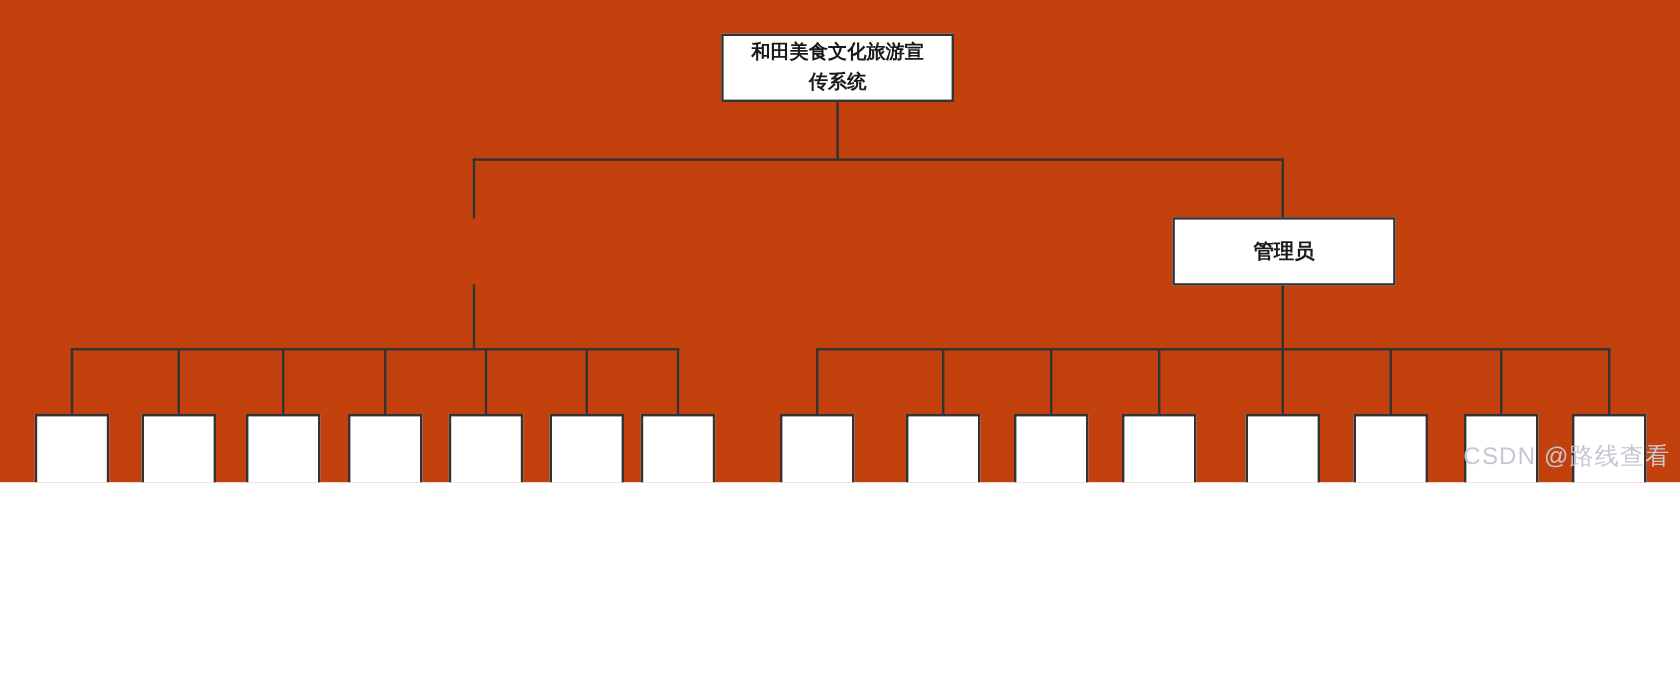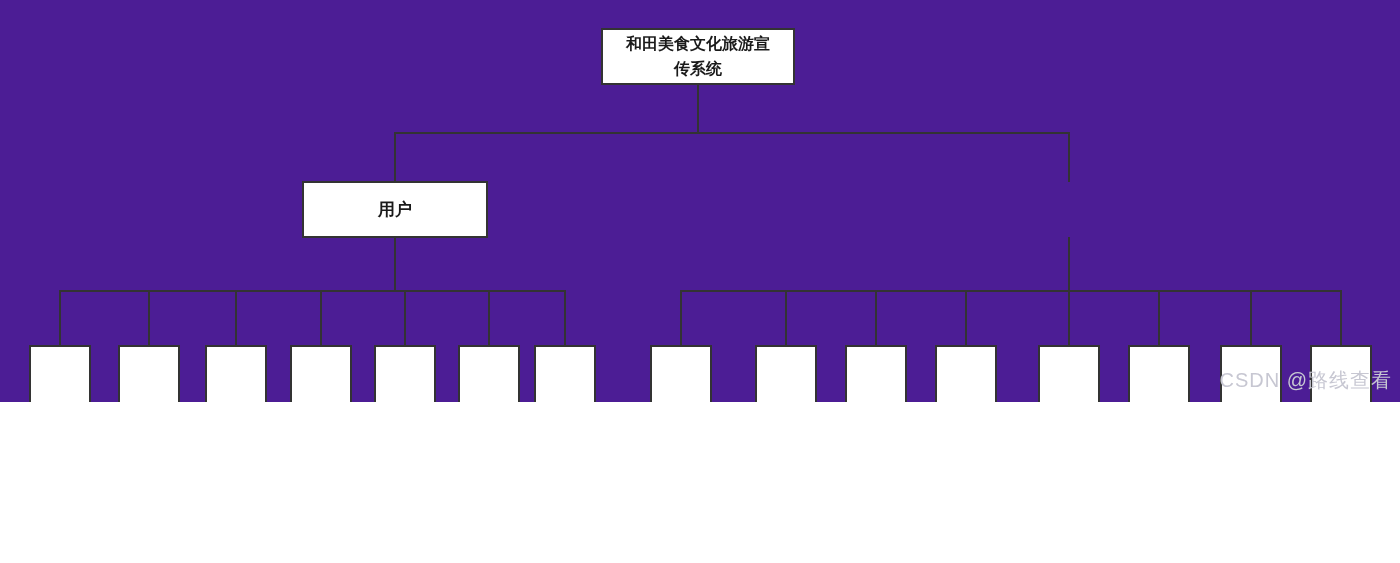--- a/index.html
+++ b/index.html
@@ -5,21 +5,21 @@
   html, body {
     margin: 0;
     padding: 0;
     background: #ffffff;
     font-family: "Liberation Sans", "DejaVu Sans", sans-serif;
   }
   .canvas {
     position: relative;
     width: 1400px;
     height: 402px;
-    background: #4c1d95;
+    background: #c2410c;
     overflow: hidden;
   }
   .box {
     position: absolute;
     box-sizing: border-box;
     border: 2px solid #333333;
     background: #ffffff;
     display: flex;
     align-items: center;
     justify-content: center;
@@ -122,22 +122,22 @@
   <div class="vline drop d-a4"></div>
   <div class="vline drop d-a5"></div>
   <div class="vline drop d-a6"></div>
   <div class="vline drop d-a7"></div>
   <div class="vline drop d-a8"></div>
 
   <div class="box root">
     <span>和田美食文化旅游宣传系统</span>
   </div>
 
-  <div class="box parent parent-user">
-    <span>用户</span>
+  <div class="box parent parent-admin">
+    <span>管理员</span>
   </div>
 
   <div class="box leaf leaf-u1">
     <span>注册登录</span>
   </div>
   <div class="box leaf leaf-u2">
     <span>景点文化查看</span>
   </div>
   <div class="box leaf leaf-u3">
     <span>酒店预订</span>

